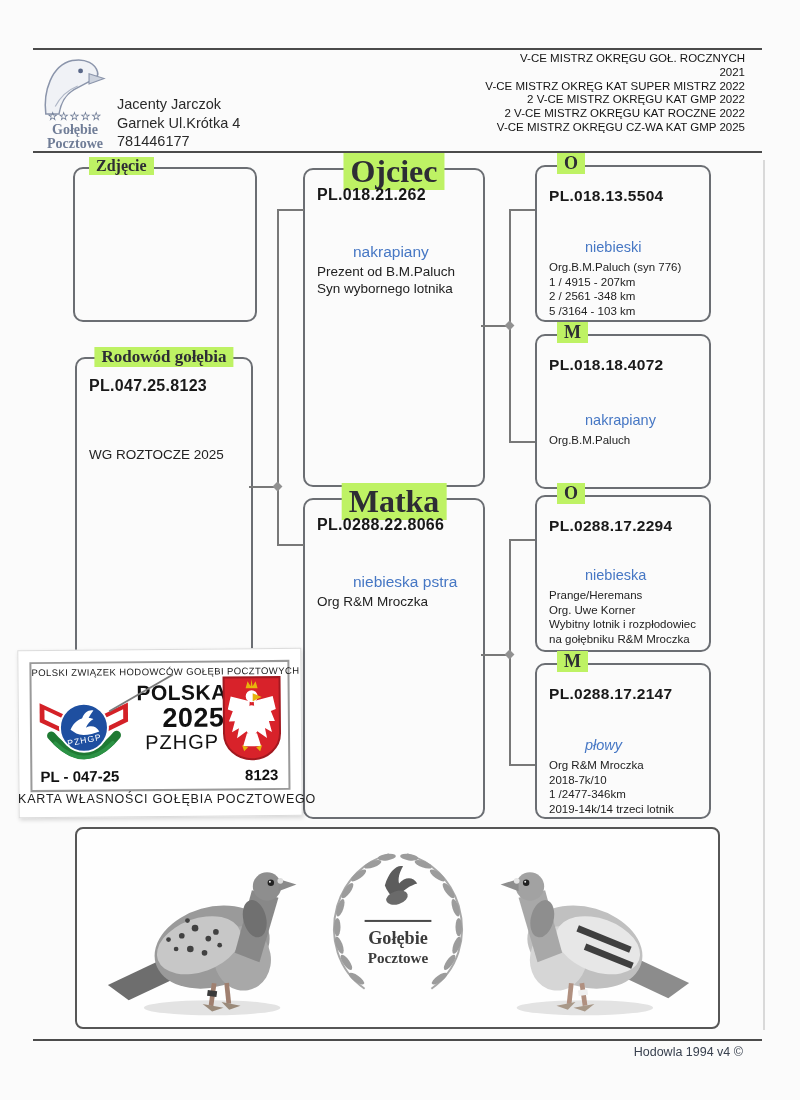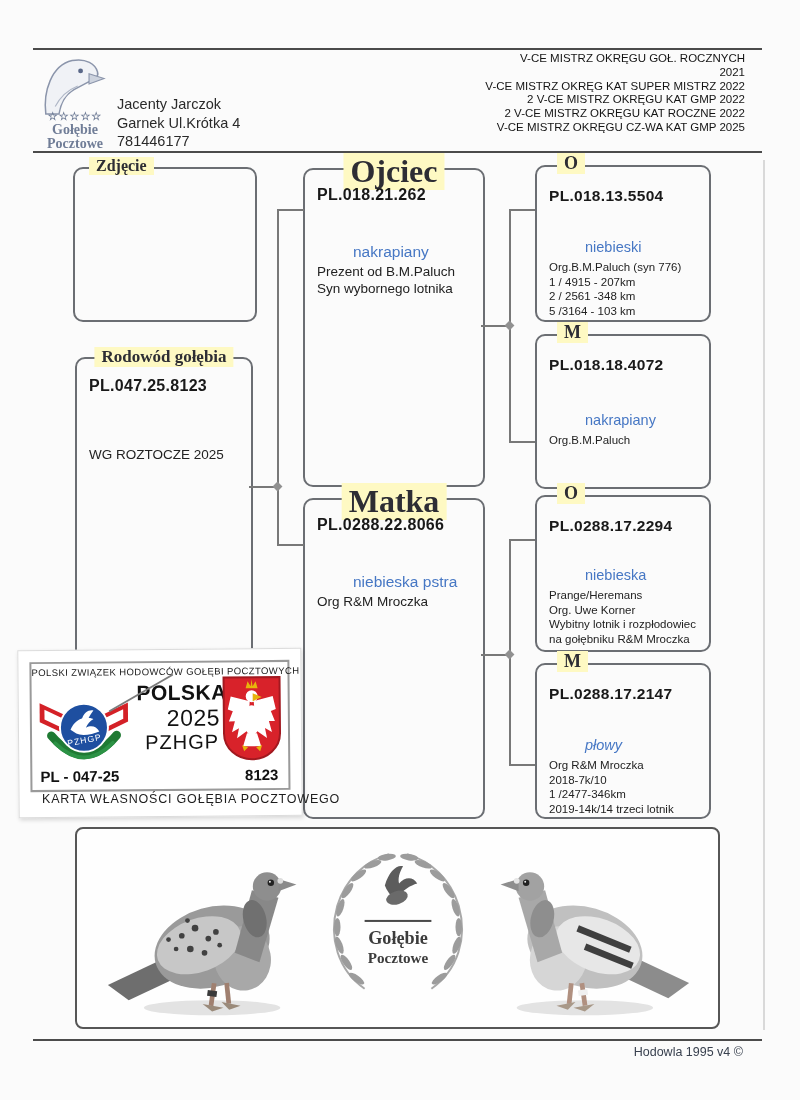--- a/index.html
+++ b/index.html
@@ -3,21 +3,21 @@
 <meta charset="utf-8">
 <style>
   html,body{margin:0;padding:0;background:#e9e9e9;}
   .page{position:relative;width:800px;height:1100px;background:#fbfbfb;overflow:hidden;
         font-family:"Liberation Sans",sans-serif;color:#1c1c1c;}
   .abs{position:absolute;}
   .hline{position:absolute;height:2px;background:#4b4b4b;}
   .scan-edge{position:absolute;width:2px;background:#d9d9d9;}
   
   .pbox{position:absolute;border:2px solid #6b6e73;border-radius:10px;background:transparent;}
-  .legend{position:absolute;background:#fef9c3;padding:0 7px;font-family:"Liberation Serif","DejaVu Serif",serif;
+  .legend{position:absolute;background:#bef264;padding:0 7px;font-family:"Liberation Serif","DejaVu Serif",serif;
           font-weight:bold;color:#2d2d34;white-space:nowrap;}
   .legend.big{font-size:32px;top:-17px;left:50%;transform:translateX(-50%);}
   .legend.mid{font-size:17px;top:-12px;left:50%;transform:translateX(-50%);}
   .legend.small{font-size:16px;top:-12px;left:14px;}
   .legend.om{font-size:18px;top:-14px;left:20px;}
   .ring{position:absolute;left:12px;font-weight:bold;font-size:16px;letter-spacing:.3px;color:#191919;white-space:nowrap;}
   .colorword{position:absolute;left:4px;font-size:15.5px;color:#4677c4;white-space:nowrap;margin-left:44px;}
   .notes{position:absolute;left:12px;right:6px;font-size:13.5px;line-height:16.5px;color:#222;}
   .gp .ring{font-size:15.5px;}
   .gp .colorword{font-size:14.5px;}
@@ -33,25 +33,25 @@
   .ach{position:absolute;right:55px;top:52px;text-align:right;font-size:11.5px;line-height:13.8px;color:#141414;white-space:nowrap;}
   .logotxt{position:absolute;left:30px;width:90px;text-align:center;font-family:"Liberation Serif","DejaVu Serif",serif;
            font-weight:bold;color:#707d97;}
   
   .cardsheet{position:absolute;left:18px;top:649px;width:282px;height:166px;background:#ffffff;
              border:1px solid #dcdcdc;box-shadow:1px 2px 4px rgba(0,0,0,.15);transform:rotate(-.5deg);}
   .sticker{position:absolute;left:11px;top:11px;width:256px;height:126px;border:2px solid #9a9a9a;background:#fff;}
   .fed{position:absolute;top:3px;left:0;right:0;text-align:center;font-size:9.5px;letter-spacing:.4px;color:#1a1a1a;white-space:nowrap;}
   .polska{position:absolute;left:96px;top:18px;width:108px;text-align:center;color:#111;}
   .polska .l1{font-size:21px;font-weight:bold;letter-spacing:.5px;}
-  .polska .l2{font-size:23px;font-weight:normal;letter-spacing:.5px;line-height:26px;padding-left:23px;}
+  .polska .l2{font-size:27px;font-weight:bold;letter-spacing:.5px;line-height:26px;padding-left:23px;}
   .polska .l3{font-size:20px;letter-spacing:1px;line-height:22px;}
   .cardnum{position:absolute;bottom:5px;font-weight:bold;font-size:15px;color:#111;}
   .scratch{position:absolute;left:104px;top:692px;width:74px;height:2px;background:#7c7c7c;transform:rotate(-30deg);border-radius:2px;}
-  .caption{position:absolute;left:18px;top:792px;width:282px;text-align:center;font-size:12.5px;letter-spacing:.8px;color:#1d1d1d;white-space:nowrap;margin-left:24px;}
+  .caption{position:absolute;left:18px;top:792px;width:282px;text-align:center;font-size:12.5px;letter-spacing:.8px;color:#1d1d1d;white-space:nowrap;}
   
   .banner{position:absolute;left:75px;top:827px;width:641px;height:198px;border:2px solid #565656;border-radius:8px;background:#fefefe;}
   .footer-credit{position:absolute;right:57px;top:1045px;font-size:12.5px;color:#39414f;}
   .wreathtxt{font-family:"Liberation Serif","DejaVu Serif",serif;font-weight:bold;fill:#3c3c3c;}
 </style>
 </head>
 <body>
 
 <div class="page">
 
@@ -300,14 +300,14 @@
       <circle cx="60" cy="44" r="3.4" fill="#222222"></circle>
         <circle cx="59" cy="43" r="1" fill="#eeeeee"></circle>
       <rect x="118" y="150" width="5" height="24" fill="#b09080" transform="rotate(-8 120 162)"></rect>
       <rect x="104" y="150" width="5" height="22" fill="#b09080" transform="rotate(6 106 161)"></rect>
       <rect x="115" y="157" width="10" height="6" fill="#f0f0f0" transform="rotate(-8 120 160)"></rect>
       <polygon points="132,172 110,176 122,180" fill="#a89888"></polygon>
       <polygon points="112,170 92,174 104,178" fill="#a89888"></polygon>
     </svg>
   </div>
 
-  <div class="footer-credit">Hodowla 1995 v4 ©</div>
+  <div class="footer-credit">Hodowla 1994 v4 ©</div>
 </div>
 
 </body></html>

